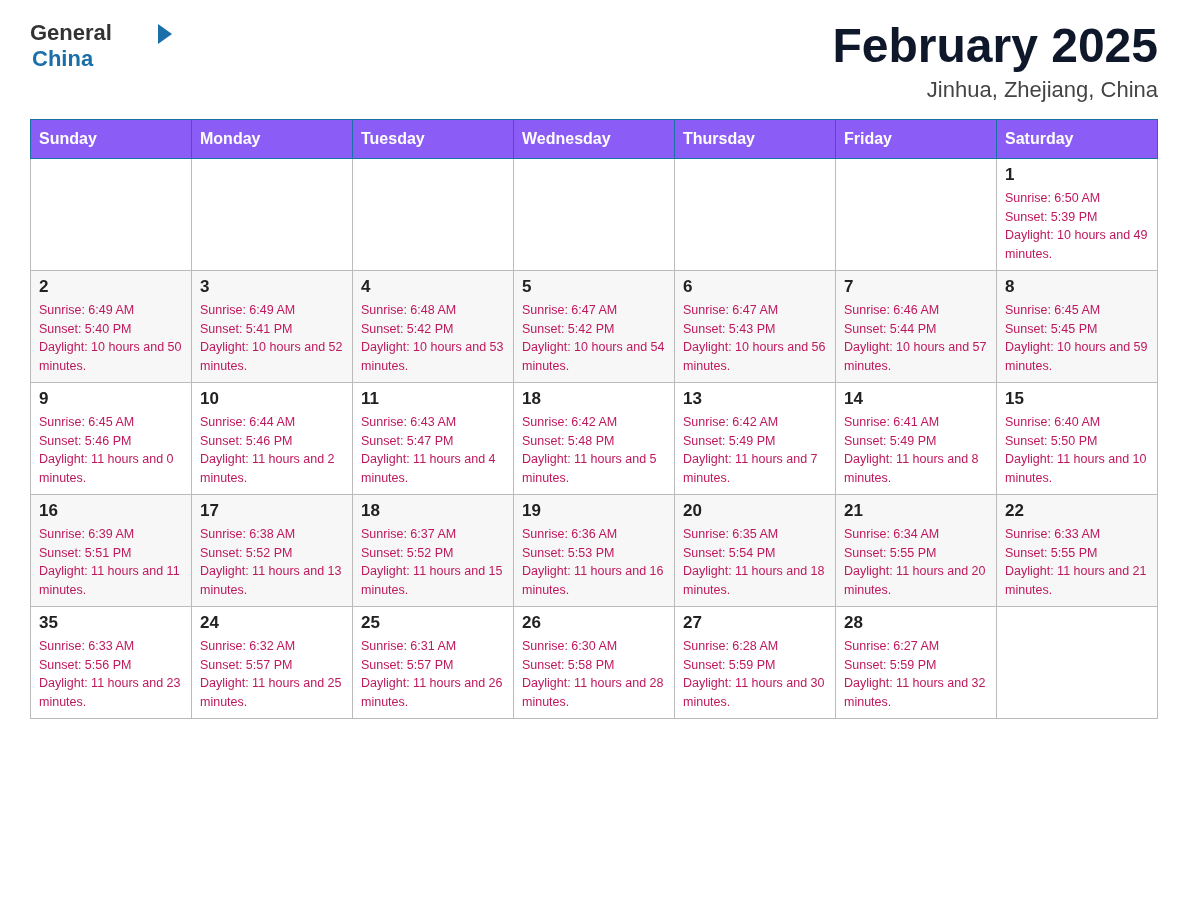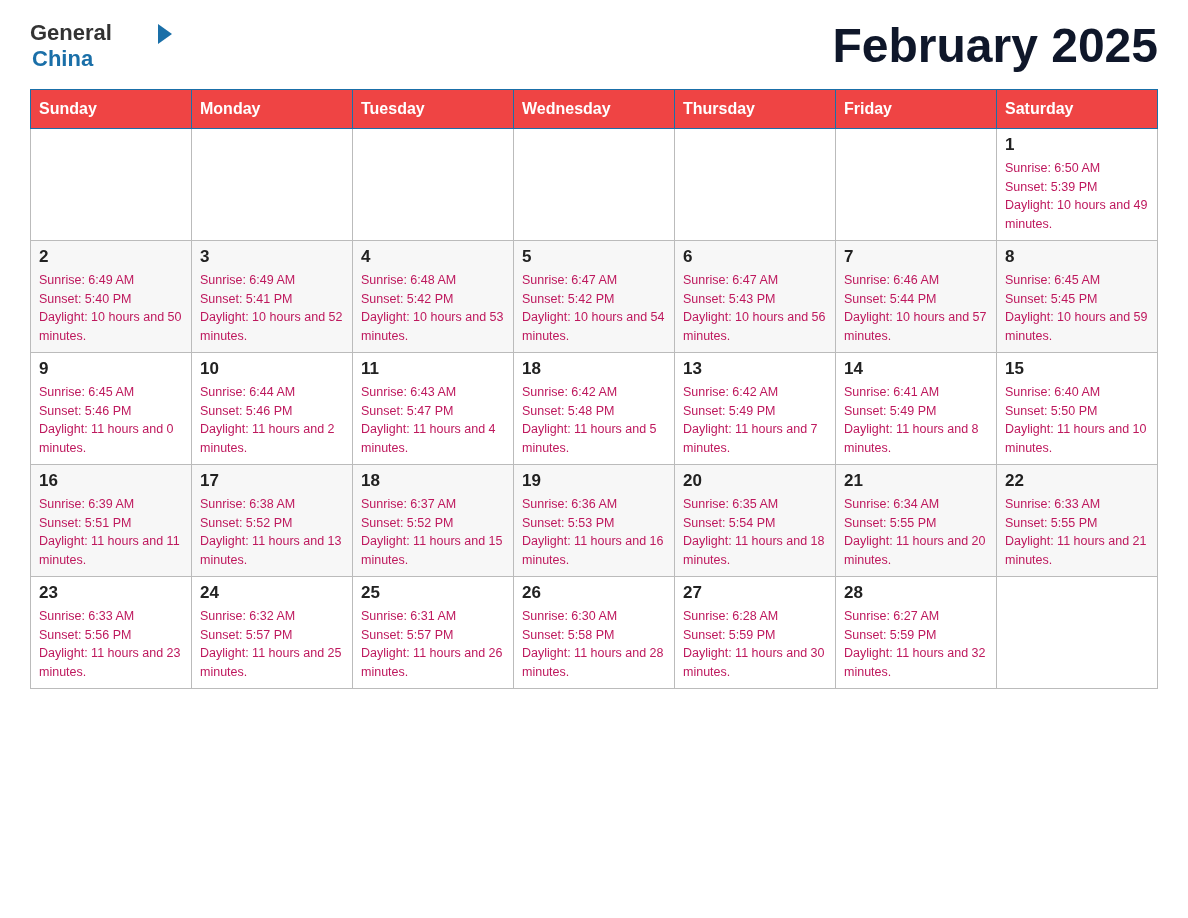--- a/index.html
+++ b/index.html
@@ -58,21 +58,21 @@
       font-size: 22px;
       color: #444;
       margin-top: 4px;
     }
     .calendar {
       width: 100%;
       border-collapse: collapse;
       border: 1px solid #aaa;
     }
     .calendar th {
-      background-color: #ef4444;
+      background-color: #8b5cf6;
       color: #fff;
       padding: 10px 8px;
       font-size: 16px;
       font-weight: bold;
       text-align: left;
       border: 1px solid #1a6fa8;
     }
     .calendar td {
       vertical-align: top;
       border: 1px solid #bbb;
@@ -108,20 +108,21 @@
 <div class="header">
   <div class="logo">
     <div class="logo-top">
       <span class="general">General</span>
       <div class="logo-arrow"></div>
     </div>
     <div class="logo-bottom">China</div>
   </div>
   <div class="title-section">
     <div class="month-title">February 2025</div>
+    <div class="location-title">Jinhua, Zhejiang, China</div>
   </div>
 </div>
 
 <table class="calendar">
   <thead>
     <tr>
       <th>Sunday</th>
       <th>Monday</th>
       <th>Tuesday</th>
       <th>Wednesday</th>
@@ -228,21 +229,21 @@
           <div class="day-number">21</div>
           <div class="day-info">Sunrise: 6:34 AM<br>Sunset: 5:55 PM<br>Daylight: 11 hours and 20 minutes.</div>
         </td>
         <td>
           <div class="day-number">22</div>
           <div class="day-info">Sunrise: 6:33 AM<br>Sunset: 5:55 PM<br>Daylight: 11 hours and 21 minutes.</div>
         </td>
       </tr>
       <tr>
         <td>
-          <div class="day-number">23</div>
+          <div class="day-number">35</div>
           <div class="day-info">Sunrise: 6:33 AM<br>Sunset: 5:56 PM<br>Daylight: 11 hours and 23 minutes.</div>
         </td>
         <td>
           <div class="day-number">24</div>
           <div class="day-info">Sunrise: 6:32 AM<br>Sunset: 5:57 PM<br>Daylight: 11 hours and 25 minutes.</div>
         </td>
         <td>
           <div class="day-number">25</div>
           <div class="day-info">Sunrise: 6:31 AM<br>Sunset: 5:57 PM<br>Daylight: 11 hours and 26 minutes.</div>
         </td>

